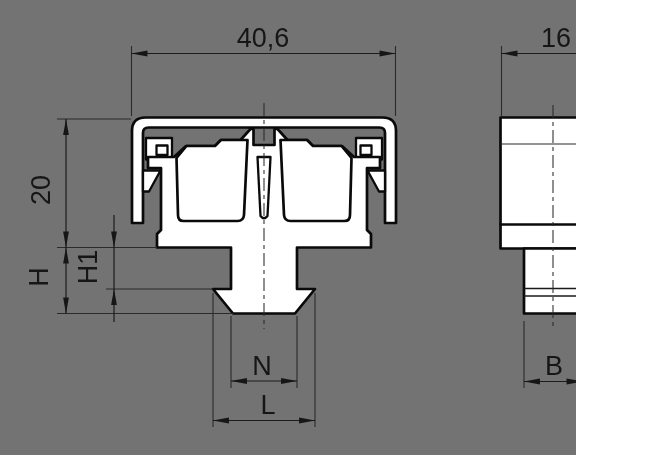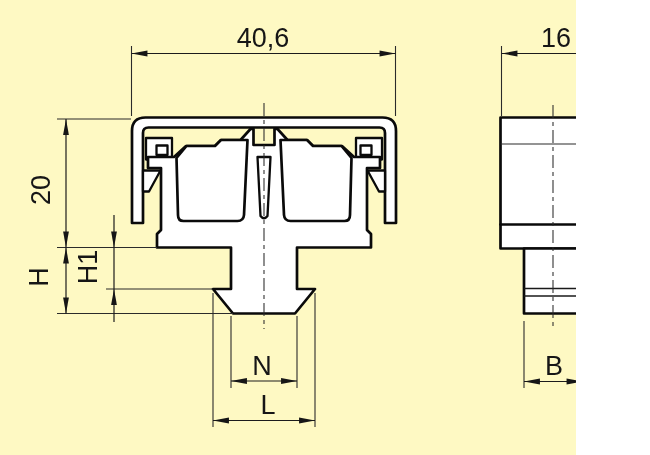--- a/index.html
+++ b/index.html
@@ -1,16 +1,16 @@
 <!DOCTYPE html>
 <html><head>
 <meta charset="utf-8">
 <style>
   html,body{margin:0;padding:0;background:#ffffff;}
-  .stage{position:relative;width:576px;height:455px;background:#fef9c3;overflow:hidden;}
+  .stage{position:relative;width:576px;height:455px;background:#737373;overflow:hidden;}
   svg{display:block;}
   .outline{fill:#ffffff;stroke:#0a0a0a;stroke-width:2.7;stroke-linejoin:round;stroke-linecap:round;}
   .outline2{fill:#ffffff;stroke:#0a0a0a;stroke-width:2.3;stroke-linejoin:round;stroke-linecap:round;}
   .edge{fill:none;stroke:#0a0a0a;stroke-width:2.7;stroke-linecap:round;}
   .edge-mid{fill:none;stroke:#1a1a1a;stroke-width:1.7;}
   .thin{fill:none;stroke:#2b2b2b;stroke-width:1.1;}
   .dim{fill:none;stroke:#1c1c1c;stroke-width:1.2;}
   .cl{fill:none;stroke:#2b2b2b;stroke-width:1.05;stroke-dasharray:13 4 4 4;}
   .dimtext{font-family:"Liberation Sans","DejaVu Sans",sans-serif;font-size:27px;fill:#161616;text-anchor:middle;}
 </style>

